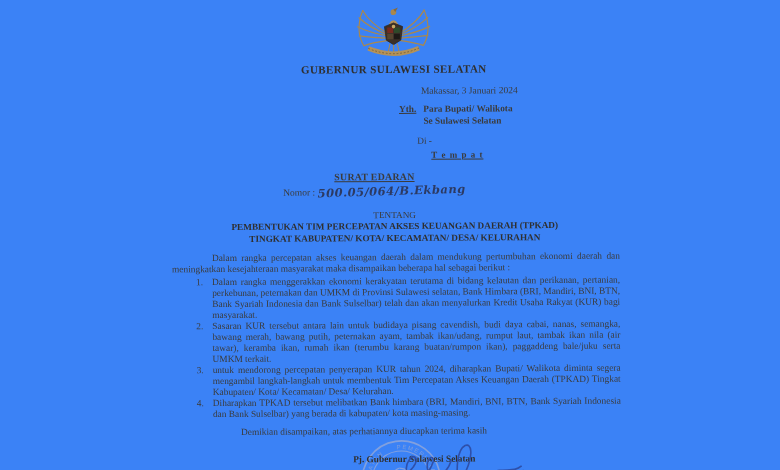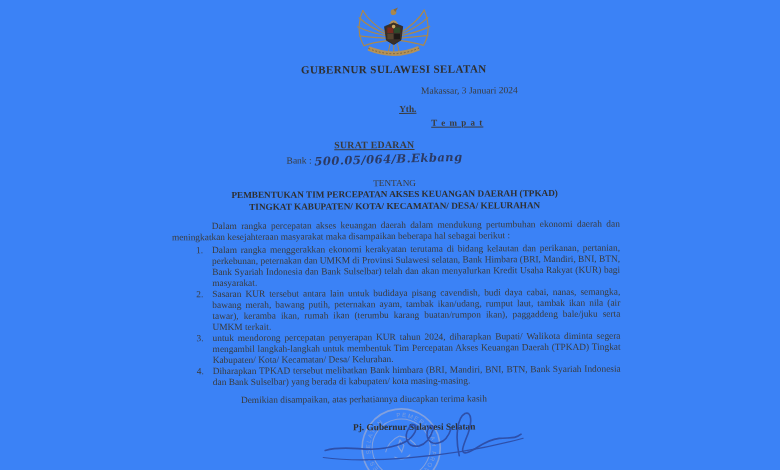--- a/index.html
+++ b/index.html
@@ -100,28 +100,33 @@
         <path d="M14 49 Q 42 61 70 49" stroke="#b3925a" stroke-width="5" fill="none"></path>
         <path d="M14 49 Q 42 61 70 49" stroke="#6e5530" stroke-width="0.8" fill="none" stroke-dasharray="2 2"></path>
       </svg>
     </div>
     <div class="office">GUBERNUR SULAWESI SELATAN</div>
 
     <div class="date-line">Makassar, 3 Januari 2024</div>
     <div class="addr">
       <div class="yth-row">
         <span class="yth">Yth.</span>
+        <span class="recipient">
+          <div>Para Bupati/ Walikota</div>
+          <div>Se Sulawesi Selatan</div>
+        </span>
       </div>
+      <div class="di">Di -</div>
       <div class="tempat">T e m p a t</div>
     </div>
 
     <div class="subject">
       <div class="surat-edaran">SURAT EDARAN</div>
       <div class="nomor-line">
-        <span>Bank :</span>
+        <span>Nomor :</span>
         <span class="nomor-hand">500.05/064/B.Ekbang</span>
       </div>
     </div>
     <div class="tentang-block">
       <div class="tentang">TENTANG</div>
       <div class="doc-title">PEMBENTUKAN TIM PERCEPATAN AKSES KEUANGAN DAERAH (TPKAD)</div>
       <div class="doc-title">TINGKAT KABUPATEN/ KOTA/ KECAMATAN/ DESA/ KELURAHAN</div>
     </div>
 
     <div class="opening">Dalam rangka percepatan akses keuangan daerah dalam mendukung pertumbuhan ekonomi daerah dan meningkatkan kesejahteraan masyarakat maka disampaikan beberapa hal sebagai berikut :</div>

